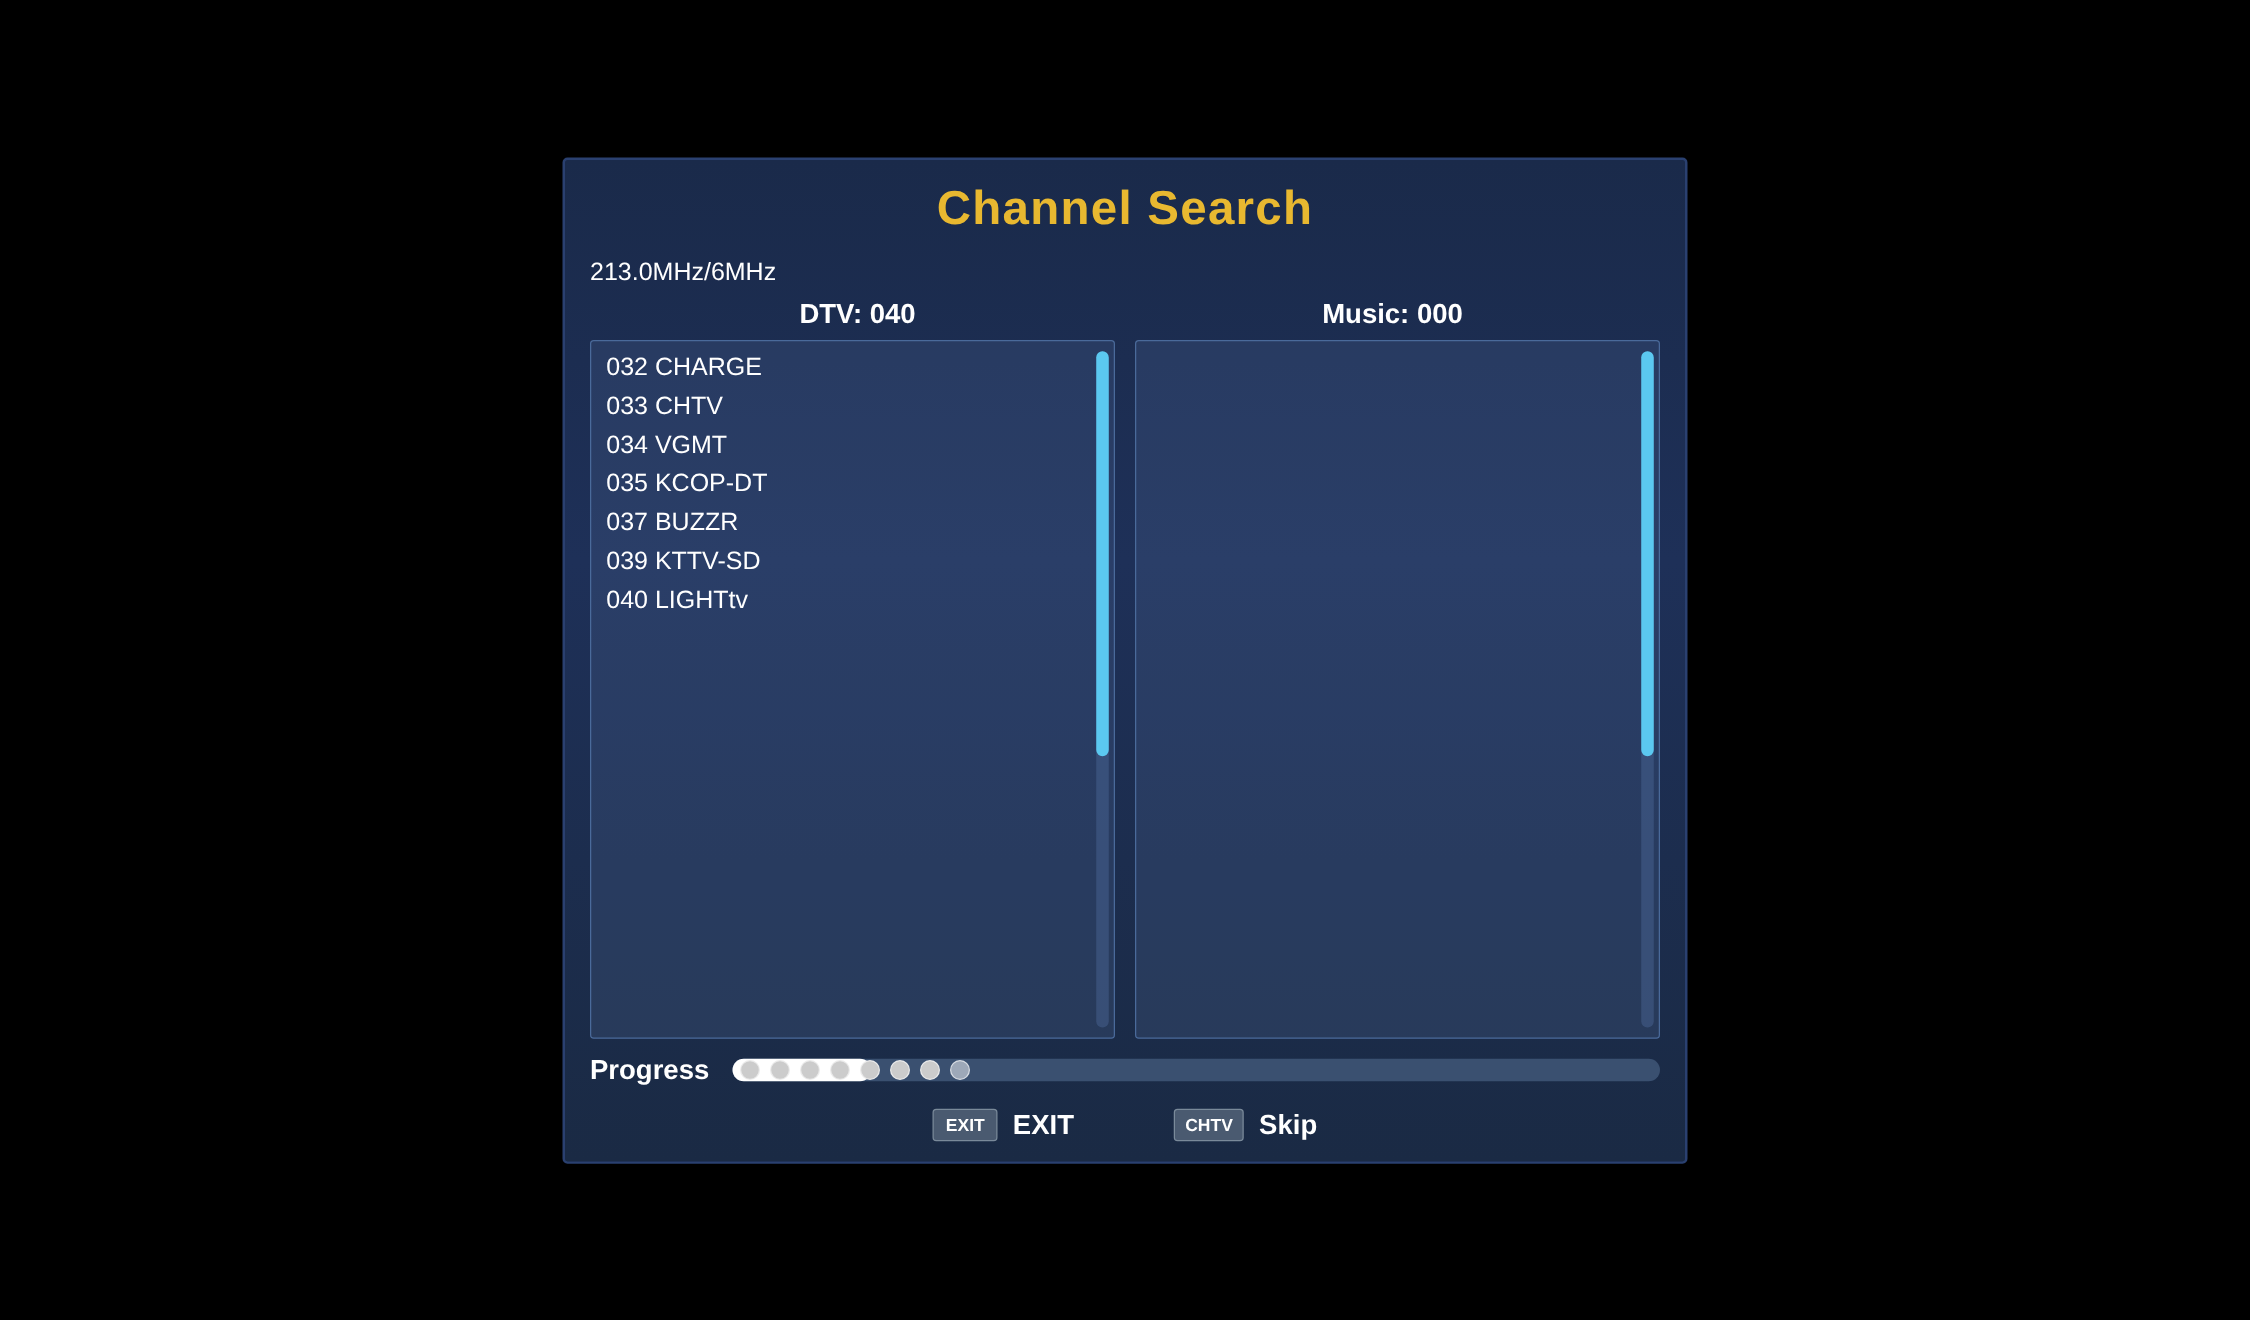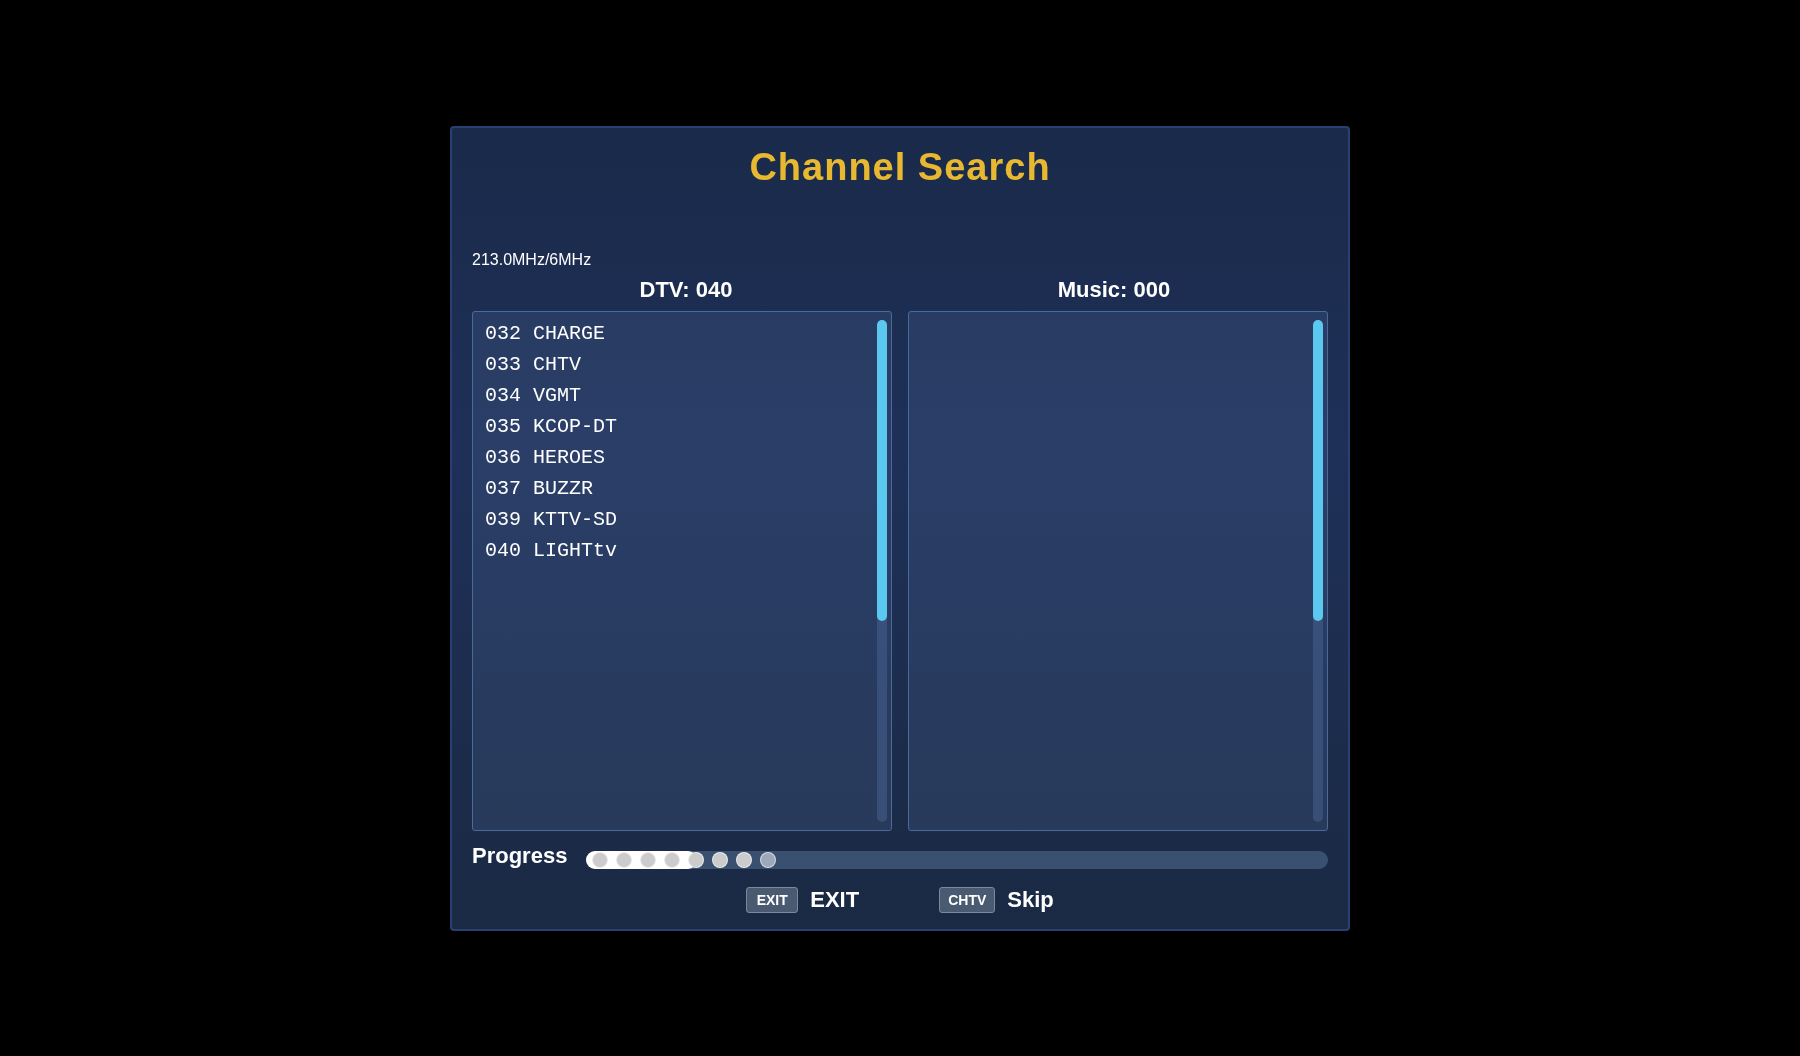--- a/index.html
+++ b/index.html
@@ -33,23 +33,22 @@
 
     #title {
       color: #e8b830;
       font-size: 38px;
       font-weight: bold;
       letter-spacing: 1px;
     }
 
     #frequency {
       color: #ffffff;
-      font-size: 16px;
+      font-size: 20px;
       padding: 6px 20px 8px 20px;
-      margin-top: 44px;
     }
 
     #counts-row {
       display: flex;
       flex-direction: row;
       padding: 0 20px;
       margin-bottom: 8px;
     }
 
     #dtv-count {
@@ -93,21 +92,20 @@
       display: flex;
       flex-direction: column;
       gap: 4px;
     }
 
     .channel-item {
       color: #ffffff;
       font-size: 20px;
       padding: 2px 0;
       white-space: nowrap;
-      font-family: Liberation Mono, monospace;
     }
 
     .scrollbar-track {
       width: 10px;
       background: rgba(80, 110, 160, 0.4);
       border-radius: 5px;
       margin-left: 6px;
       position: relative;
       height: 100%;
     }
@@ -117,21 +115,21 @@
       background: #5bc8f0;
       border-radius: 5px;
       position: absolute;
       top: 0;
       height: 60%;
     }
 
     #progress-row {
       display: flex;
       flex-direction: row;
-      align-items: flex-end;
+      align-items: center;
       padding: 12px 20px 8px 20px;
       gap: 4px;
     }
 
     #progress-label {
       color: #ffffff;
       font-size: 22px;
       font-weight: bold;
       min-width: 110px;
     }
@@ -226,21 +224,20 @@
     <div id="music-count">Music: 000</div>
   </div>
 
   <div id="lists-row">
     <div class="channel-list-box">
       <div class="channel-list-items">
       <div class="channel-item">032 CHARGE</div>
           <div class="channel-item">033 CHTV</div>
           <div class="channel-item">034 VGMT</div>
           <div class="channel-item">035 KCOP-DT</div>
-          <div class="channel-item">036 HEROES</div>
           <div class="channel-item">037 BUZZR</div>
           <div class="channel-item">039 KTTV-SD</div>
           <div class="channel-item">040 LIGHTtv</div>
         </div>
       <div class="scrollbar-track">
         <div class="scrollbar-thumb"></div>
       </div>
     </div>
     <div class="channel-list-box">
       <div class="channel-list-items">

